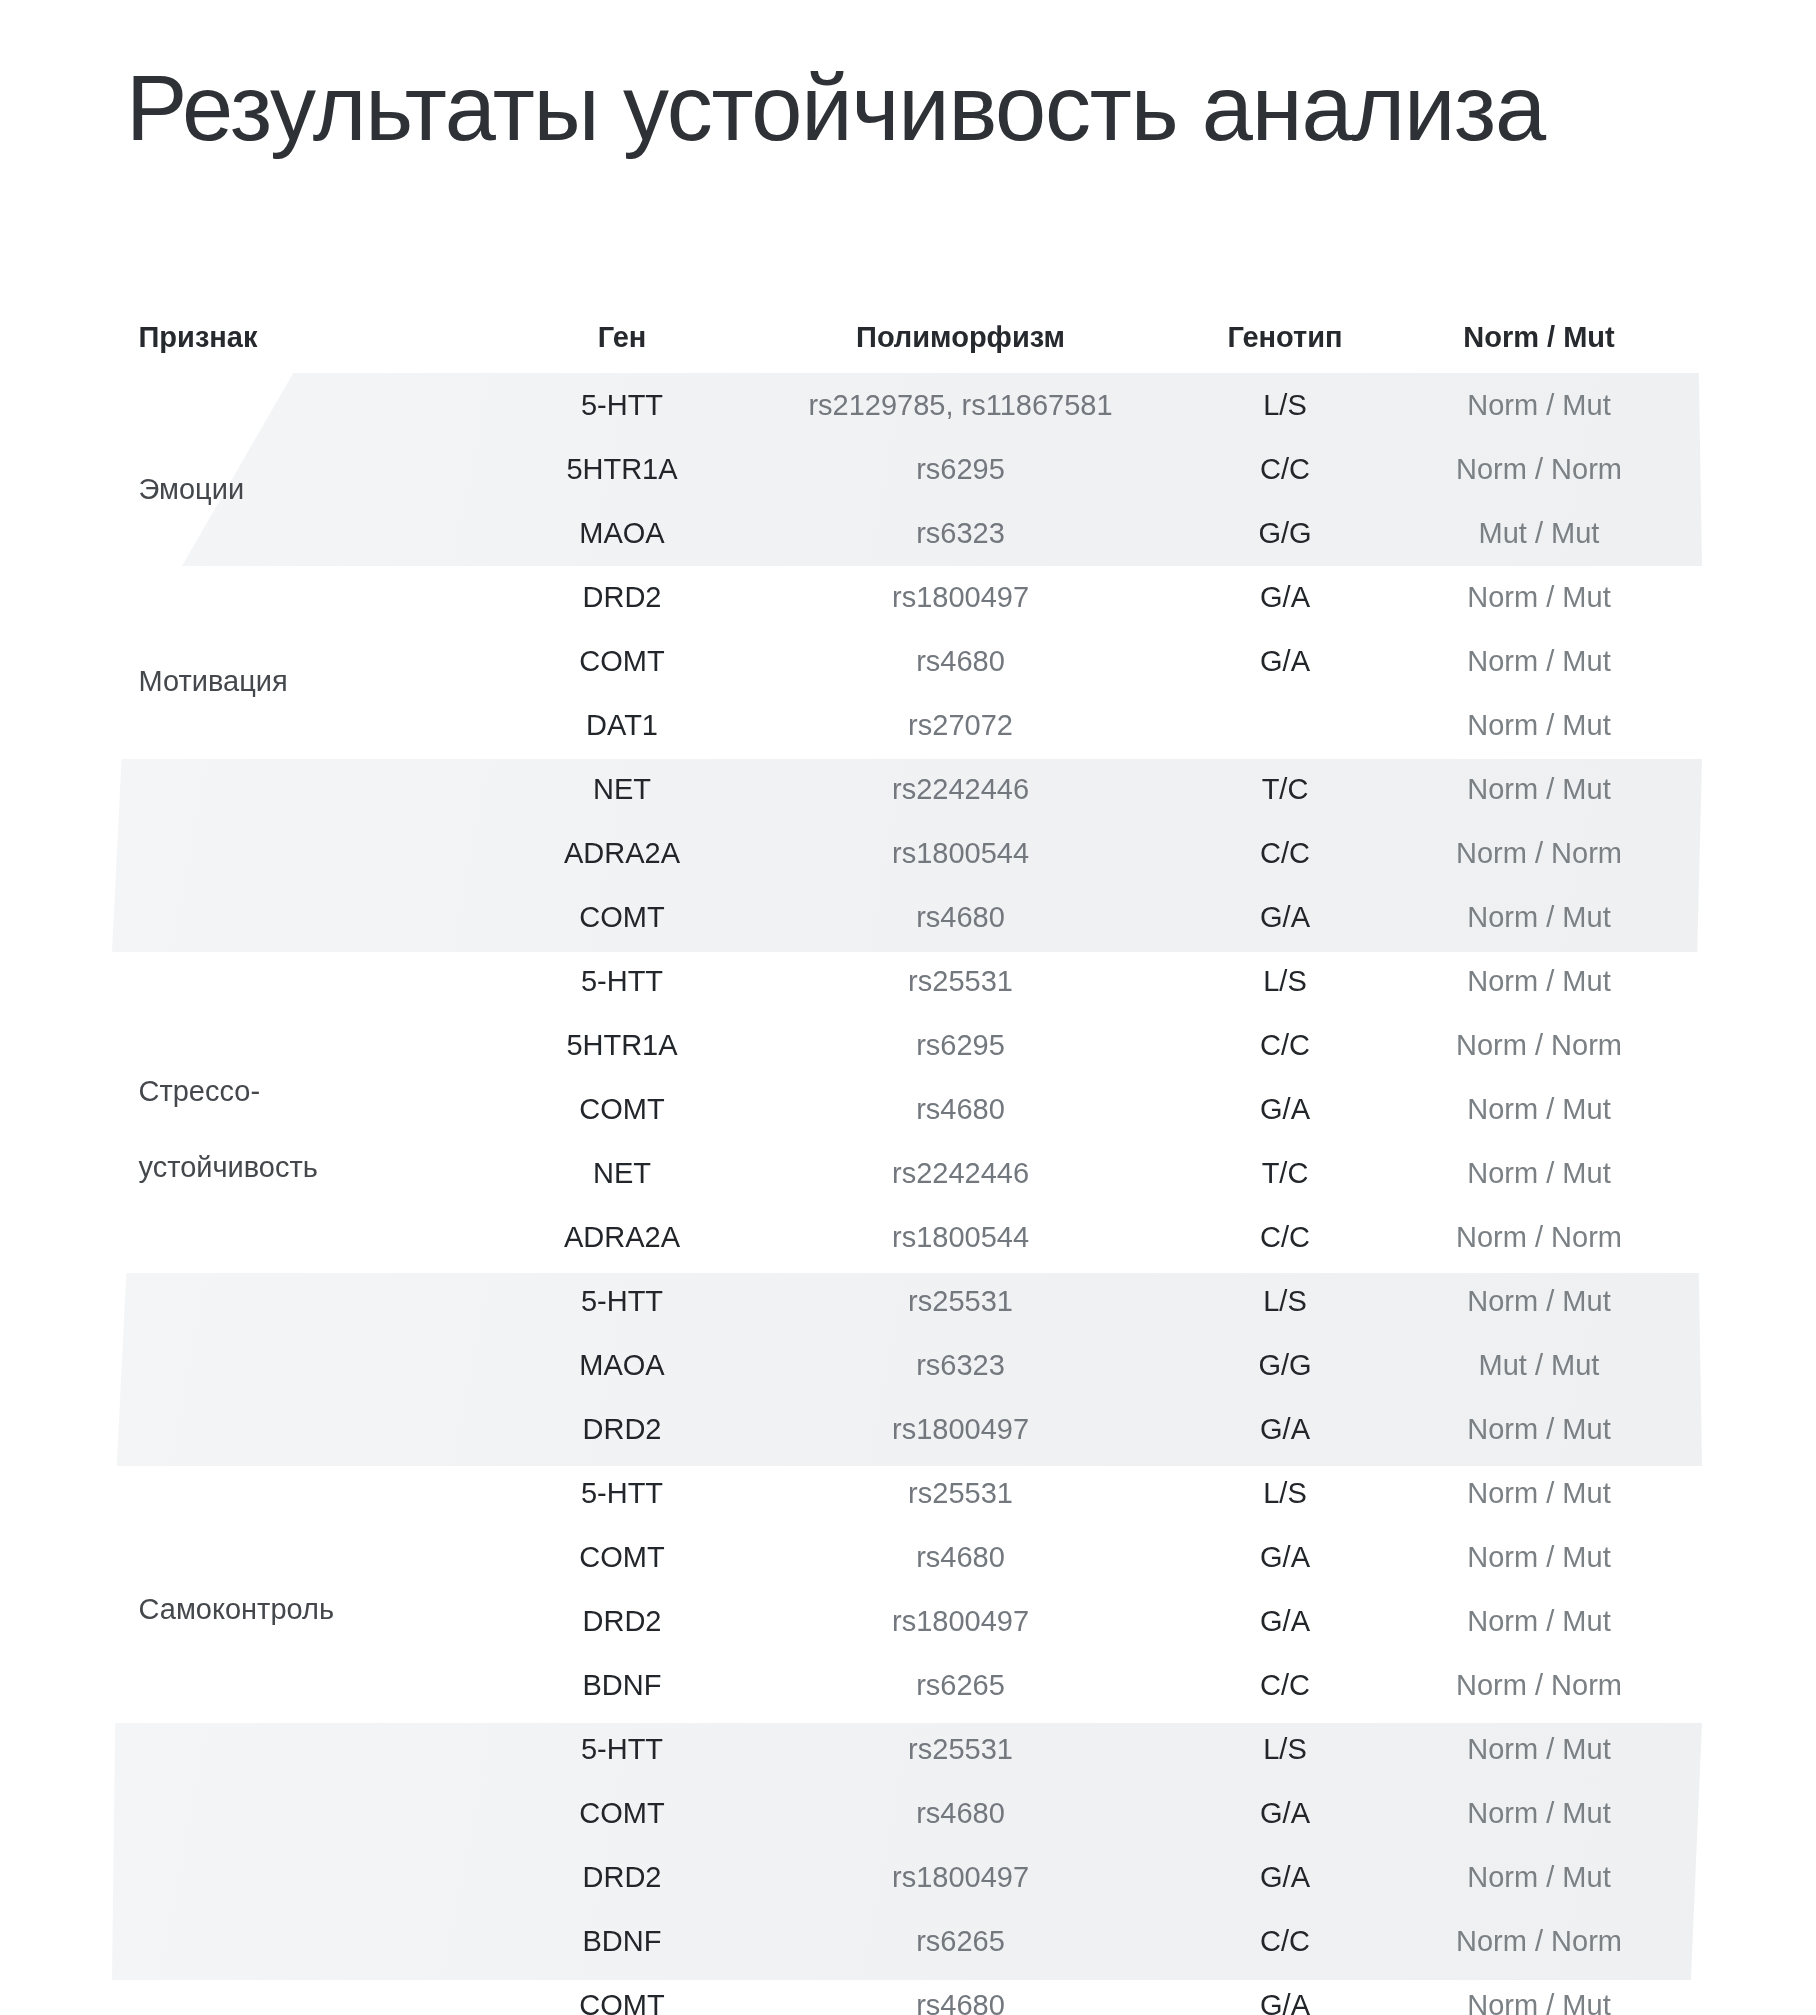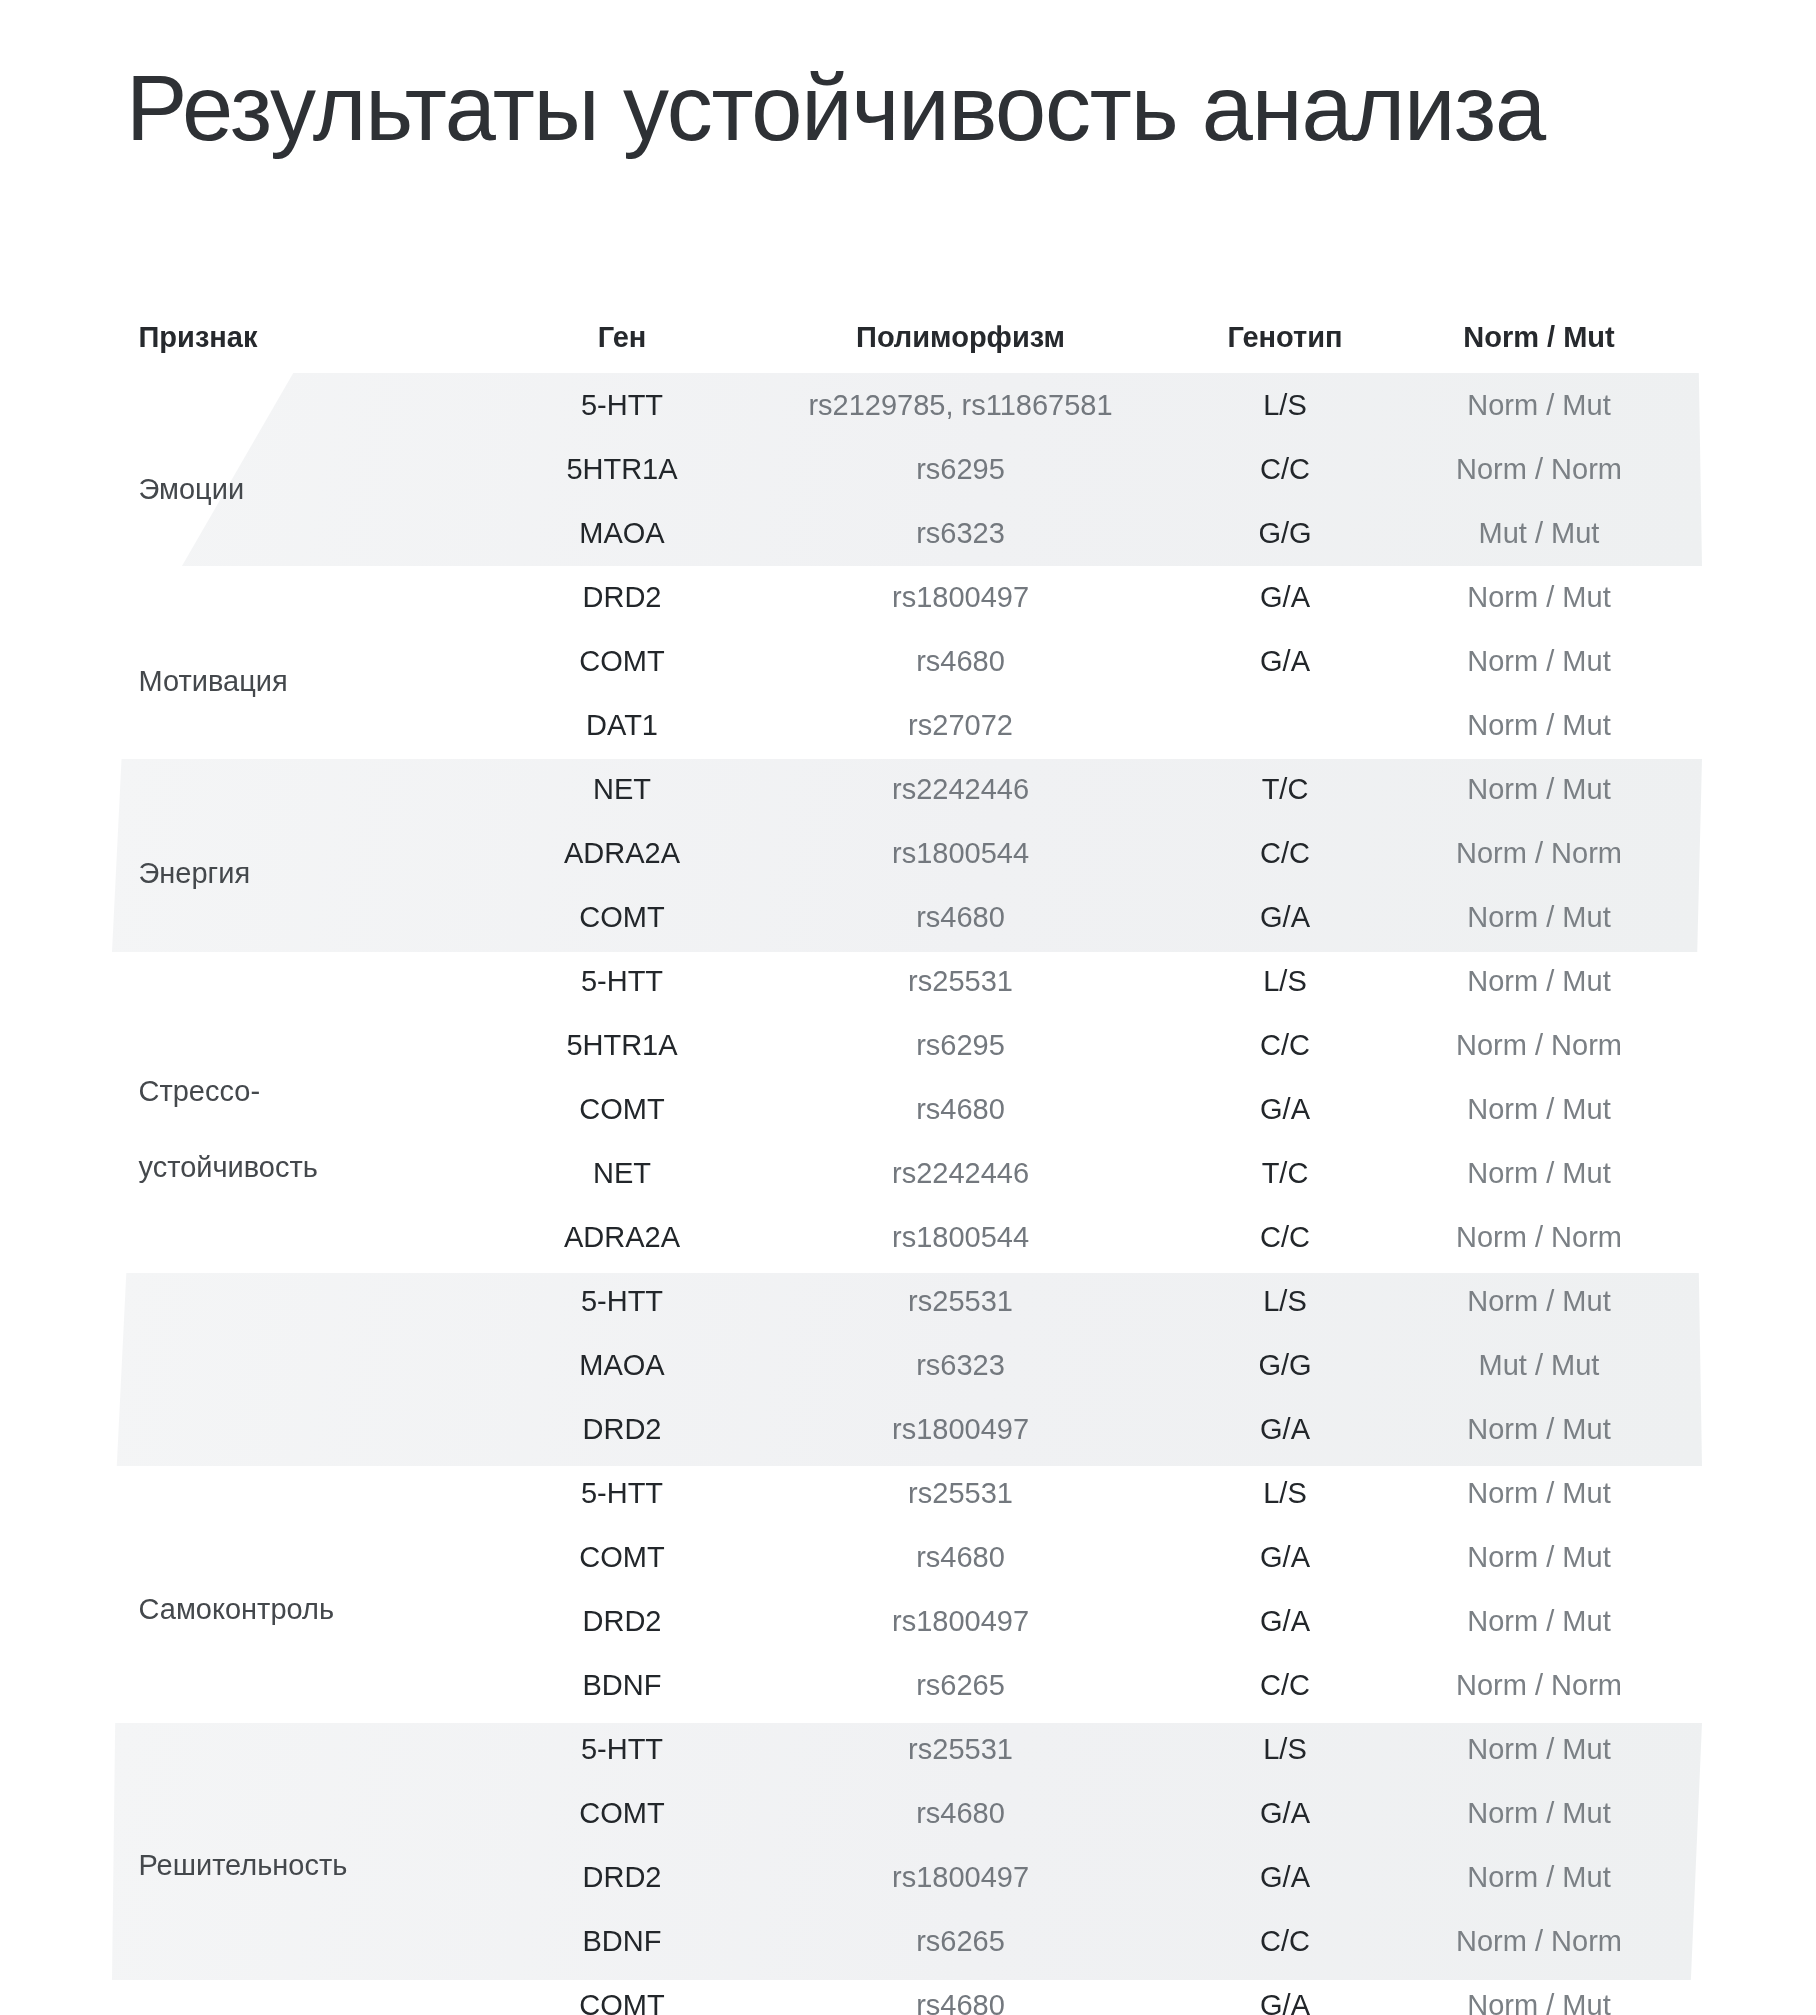--- a/index.html
+++ b/index.html
@@ -99,23 +99,20 @@
     <div class="c geno" style="grid-area:4/4">G/A</div>
     <div class="c norm" style="grid-area:4/5">Norm / Mut</div>
     <div class="c gene" style="grid-area:5/2">COMT</div>
     <div class="c poly" style="grid-area:5/3">rs4680</div>
     <div class="c geno" style="grid-area:5/4">G/A</div>
     <div class="c norm" style="grid-area:5/5">Norm / Mut</div>
     <div class="c gene" style="grid-area:6/2">DAT1</div>
     <div class="c poly" style="grid-area:6/3">rs27072</div>
     <div class="c norm" style="grid-area:6/5">Norm / Mut</div>
 
-    <div class="c left trait" style="grid-area:7/1/10/2">
-        <span class="ln">Энергия</span>
-      </div>
     <div class="c gene" style="grid-area:7/2">NET</div>
     <div class="c poly" style="grid-area:7/3">rs2242446</div>
     <div class="c geno" style="grid-area:7/4">T/C</div>
     <div class="c norm" style="grid-area:7/5">Norm / Mut</div>
     <div class="c gene" style="grid-area:8/2">ADRA2A</div>
     <div class="c poly" style="grid-area:8/3">rs1800544</div>
     <div class="c geno" style="grid-area:8/4">C/C</div>
     <div class="c norm" style="grid-area:8/5">Norm / Norm</div>
     <div class="c gene" style="grid-area:9/2">COMT</div>
     <div class="c poly" style="grid-area:9/3">rs4680</div>
@@ -175,23 +172,20 @@
     <div class="c norm" style="grid-area:19/5">Norm / Mut</div>
     <div class="c gene" style="grid-area:20/2">DRD2</div>
     <div class="c poly" style="grid-area:20/3">rs1800497</div>
     <div class="c geno" style="grid-area:20/4">G/A</div>
     <div class="c norm" style="grid-area:20/5">Norm / Mut</div>
     <div class="c gene" style="grid-area:21/2">BDNF</div>
     <div class="c poly" style="grid-area:21/3">rs6265</div>
     <div class="c geno" style="grid-area:21/4">C/C</div>
     <div class="c norm" style="grid-area:21/5">Norm / Norm</div>
 
-    <div class="c left trait" style="grid-area:22/1/26/2">
-        <span class="ln">Решительность</span>
-      </div>
     <div class="c gene" style="grid-area:22/2">5-HTT</div>
     <div class="c poly" style="grid-area:22/3">rs25531</div>
     <div class="c geno" style="grid-area:22/4">L/S</div>
     <div class="c norm" style="grid-area:22/5">Norm / Mut</div>
     <div class="c gene" style="grid-area:23/2">COMT</div>
     <div class="c poly" style="grid-area:23/3">rs4680</div>
     <div class="c geno" style="grid-area:23/4">G/A</div>
     <div class="c norm" style="grid-area:23/5">Norm / Mut</div>
     <div class="c gene" style="grid-area:24/2">DRD2</div>
     <div class="c poly" style="grid-area:24/3">rs1800497</div>

